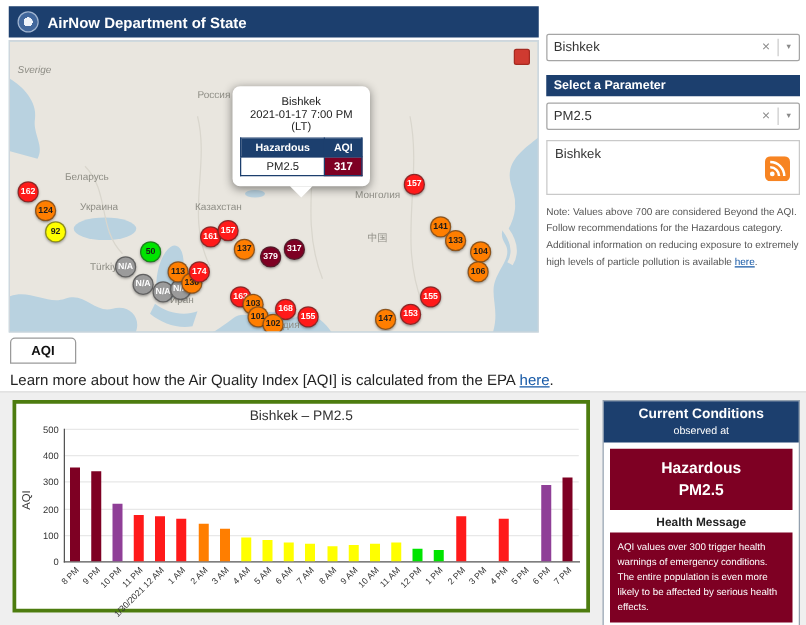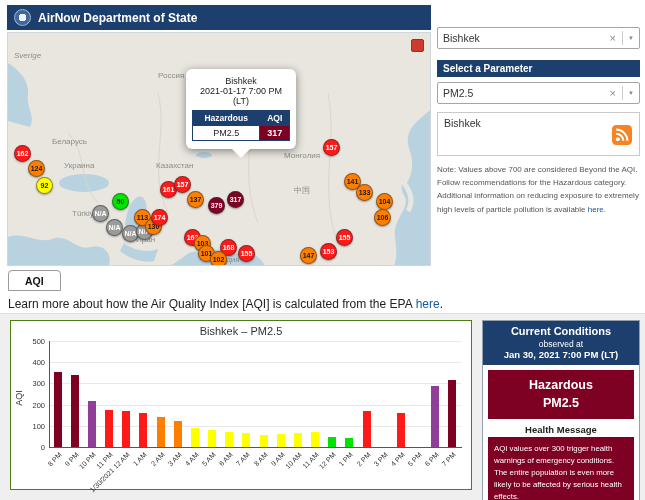--- a/index.html
+++ b/index.html
@@ -34,28 +34,28 @@
   .popup td { font-size:9px; padding:2px 3px; border:1px solid #1c3f6e; background:#fff; }
   .popup td.aqi-val { background:#7e0023; color:#fff; font-weight:bold; }
 
   
   .tabs { position:absolute; left:8px; top:270px; display:flex; gap:3px; }
   .tab { font-size:10.5px; padding:4px 16px 3px; background:#d8d8d8; color:#6e6e6e;
     border:1px solid #b8b8b8; border-radius:4px 4px 0 0; cursor:pointer; }
   .tab.active { background:#fff; color:#111; font-weight:bold; border-color:#9a9a9a; }
 
   .learn-line { position:absolute; left:8px; top:297px; font-size:12px; color:#222; }
-  a.lnk { color:#1558a6; cursor:pointer; }
+  a.lnk { color:#1558a6; text-decoration:underline; cursor:pointer; }
   .learn-line a.lnk { margin-left:3px; }
 
   
   .bottom { position:absolute; left:0; top:313px; width:645px; height:187px; background:#efefef; border-top:1px solid #ddd; }
 
   
-  .chart-card { position:absolute; left:10px; top:320px; width:462px; height:170px; background:#fff; border:1px solid #4d7c0f; }
+  .chart-card { position:absolute; left:10px; top:320px; width:462px; height:170px; background:#fff; border:3px solid #4d7c0f; }
   .chart-title { position:absolute; left:0; right:0; top:4px; text-align:center; font-size:11px; color:#333; }
   .plot { position:absolute; left:0; top:0; width:462px; height:174px; }
   .gridline { position:absolute; height:1px; background:#e8e8e8; }
   .ytick { position:absolute; width:32px; text-align:right; font-size:7.5px; color:#333; }
   .xtick { position:absolute; width:60px; text-align:right; font-size:7px; color:#333;
     transform:rotate(-45deg); transform-origin:100% 0; white-space:nowrap; }
   .bar { position:absolute; width:8px; }
   .axis { position:absolute; background:#555; }
   .ylabel { position:absolute; left:0px; top:72px; transform:rotate(-90deg); font-size:9px; color:#333; }
 
@@ -240,21 +240,20 @@
         <div class="xtick" style="left: 364.25px; top: 130px;">6 PM</div>
         <div class="bar" style="left: 437.417px; top: 58.796px; height: 67.204px; background: rgb(126, 0, 35);"></div>
         <div class="xtick" style="left: 381.417px; top: 130px;">7 PM</div>
       </div>
   </div>
 
   <div class="cc">
     <div class="cc-top">
       <div class="cc-title">Current Conditions</div>
       <div class="cc-obs1">observed at</div>
-      <div class="cc-obs2">Jan 30, 2021 7:00 PM (LT)</div>
     </div>
     <div class="cc-aqi">
       <div>Hazardous</div>
       <div>PM2.5</div>
     </div>
     <div class="cc-hm-label">Health Message</div>
     <div class="cc-health">AQI values over 300 trigger health warnings of emergency conditions. The entire population is even more likely to be affected by serious health effects.</div>
   </div>
 
   <div class="select-box" style="top:27px;">

